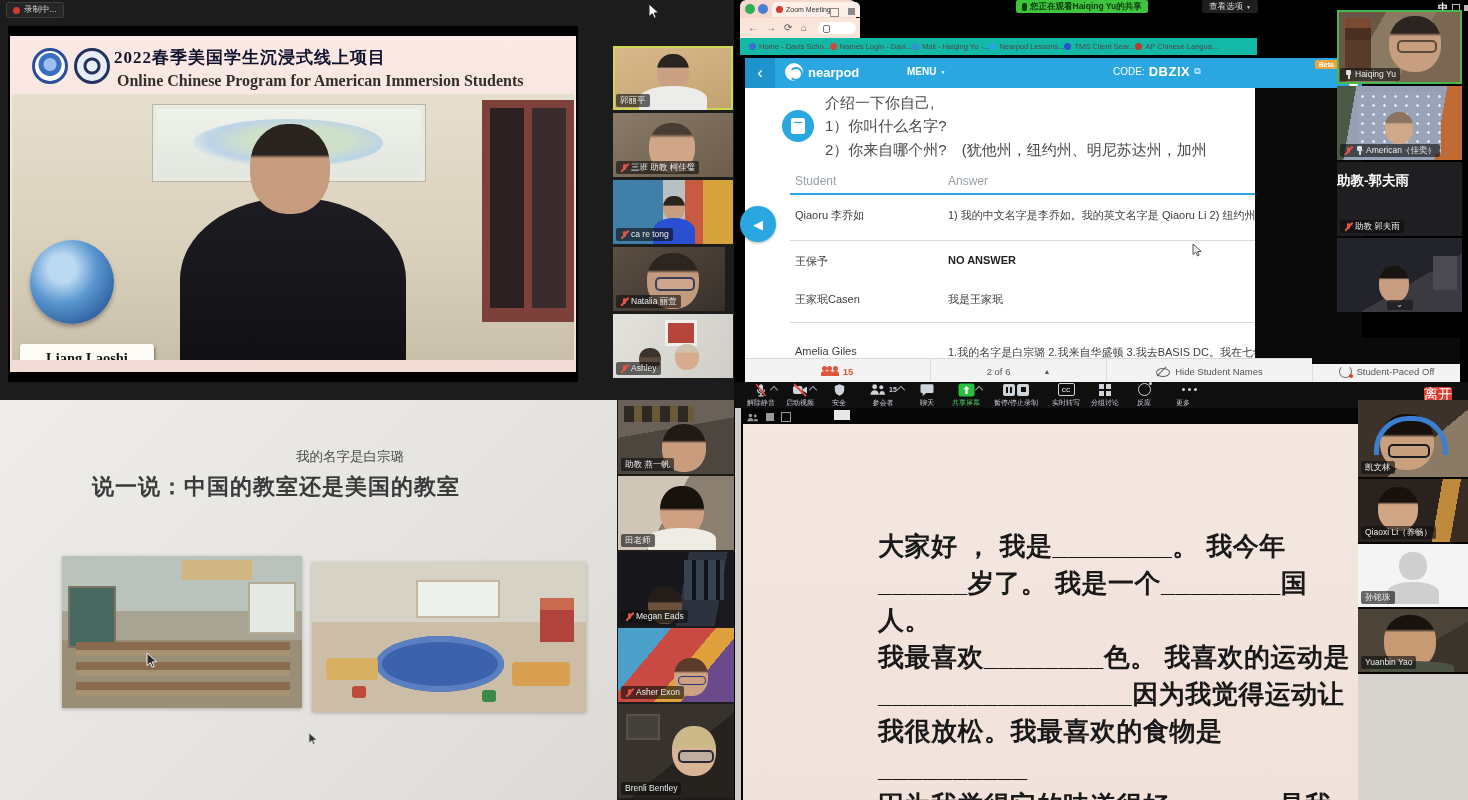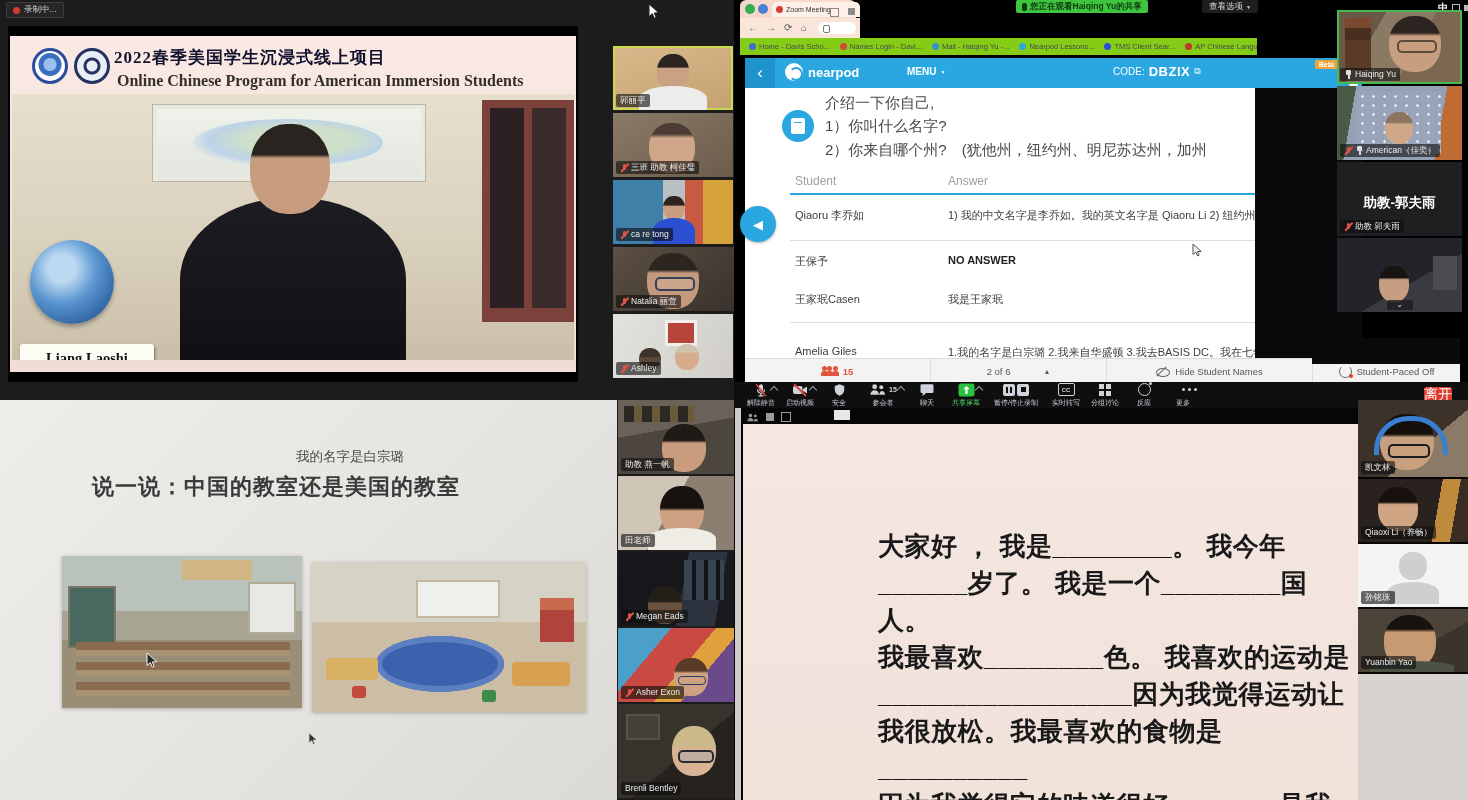--- a/index.html
+++ b/index.html
@@ -30,21 +30,21 @@
             font-weight:bold;font-size:17px;color:#11122e;letter-spacing:1px;}
   .tl-sub{position:absolute;left:107px;top:36px;font-family:"Liberation Serif","DejaVu Serif",serif;
           font-size:16px;color:#33302c;font-weight:bold;}
   .tl-photo{position:absolute;left:2px;top:58px;width:562px;height:266px;background:linear-gradient(180deg,#e6dfcd 0%,#d9d0bc 60%,#c9bfa9 100%);overflow:hidden;}
   .nametag{position:absolute;left:8px;top:250px;width:134px;height:28px;background:#fdfcf4;border-radius:3px;
            box-shadow:1px 2px 3px rgba(0,0,0,.45);display:flex;align-items:center;justify-content:center;
            font-family:"Liberation Serif","DejaVu Serif",serif;font-weight:bold;font-size:14.5px;color:#131313;}
   
   .tabs-row{left:740px;top:0;width:116px;height:18px;background:#f6d8cc;border-radius:6px 6px 0 0;}
   .nav-row{left:740px;top:18px;width:120px;height:20px;background:#fae5db;}
-  .bm-row{left:740px;top:38px;width:508px;height:17px;background:#84cc16;display:flex;align-items:center;gap:10px;
+  .bm-row{left:740px;top:38px;width:508px;height:17px;background:#14b8a6;display:flex;align-items:center;gap:0;
           padding-left:9px;overflow:hidden;}
   .bm-item{display:flex;align-items:center;gap:3px;font-size:7.5px;color:#4a4a4a;white-space:nowrap;}
   .fav{width:7px;height:7px;border-radius:50%;flex:0 0 auto;}
   .navg{font-size:10px;color:#5d5d5d;}
   .share-banner{left:1008px;top:0;height:13px;display:flex;align-items:center;gap:3px;background:#3fc43f;
                 border-radius:2px;padding:0 6px;font-size:8.5px;color:#0c3b0c;font-weight:bold;}
   .view-opts{left:1202px;top:0;height:13px;display:flex;align-items:center;background:#1e1e20;border-radius:2px;
              padding:0 7px;color:#d8d8d8;font-size:8.5px;gap:3px;}
   .ime{left:1438px;top:1px;color:#fff;font-size:10px;font-weight:bold;display:flex;gap:4px;align-items:center;}
   
@@ -180,21 +180,21 @@
         </div>
     </div>
     <div class="vtile" style="left:613px;top:180px;width:120px;height:64px;background:linear-gradient(90deg,#3f7fa8 0 42%,#b8c0c4 42% 60%,#c85a44 60% 75%,#d6a23c 75%);">
       <div class="head" style="left:50px;top:16px;width:22px;height:24px;background:linear-gradient(180deg,#2e241e 38%,#c99d80 42%);"></div>
       <div class="torso" style="left:40px;top:38px;width:42px;height:26px;background:#2a4fd0;"></div>
       <div class="vlabel">
           <span class="mic-off"></span>
           <span>ca re tong</span>
         </div>
     </div>
-    <div class="vtile" style="left:613px;top:247px;width:132px;height:64px;background:linear-gradient(140deg,#5c4f43,#37302a);">
+    <div class="vtile" style="left:613px;top:247px;width:112px;height:64px;background:linear-gradient(140deg,#5c4f43,#37302a);">
       <div class="head" style="left:34px;top:6px;width:52px;height:56px;background:linear-gradient(180deg,#2d2620 30%,#c49a7d 36%);"></div>
       <div class="abs" style="left:42px;top:30px;width:36px;height:10px;border:2px solid #3a3f5c;border-radius:5px;background:rgba(255,255,255,.12);"></div>
       <div class="vlabel">
           <span class="mic-off"></span>
           <span>Natalia 丽萱</span>
         </div>
     </div>
     <div class="vtile" style="left:613px;top:314px;width:120px;height:64px;background:linear-gradient(120deg,#e3e2dd,#cfcdc6);">
       <div class="abs" style="left:52px;top:6px;width:26px;height:20px;background:#b8453c;border:3px solid #efefec;"></div>
       <div class="head" style="left:62px;top:30px;width:24px;height:26px;background:linear-gradient(180deg,#cfc3ad 30%,#d7ac8e 36%);"></div>
@@ -366,21 +366,21 @@
     <div class="vtile" style="left:603px;top:86px;width:125px;height:74px;background:linear-gradient(100deg,#4a5a46 0 14%,#96a0b4 14% 80%,#c06a34 80%);">
       <div class="abs" style="left:20px;top:6px;width:84px;height:62px;background:#9aa4b8;background-image:radial-gradient(#e8ecf2 1.5px,transparent 1.6px);background-size:11px 9px;"></div>
       <div class="head" style="left:48px;top:26px;width:28px;height:32px;background:linear-gradient(180deg,#8a7460 32%,#cfa88a 38%);"></div>
       <div class="vlabel">
           <span class="mic-off"></span>
           <span class="pin-ic"></span>
           <span>American（佳奕）</span>
         </div>
     </div>
     <div class="vtile" style="left:603px;top:162px;width:125px;height:74px;background:#1f1f22;">
-      <div class="abs" style="left:0;top:32px;width:100%;text-align:center;color:#fff;font-size:13.5px;font-weight:bold;">助教-郭夫雨</div>
+      <div class="abs" style="left:0;top:10px;width:100%;color:#fff;font-size:13.5px;font-weight:bold;">助教-郭夫雨</div>
       <div class="vlabel">
           <span class="mic-off"></span>
           <span>助教 郭夫雨</span>
         </div>
     </div>
     <div class="vtile" style="left:603px;top:238px;width:125px;height:74px;background:linear-gradient(150deg,#23232a 0 60%,#3a3a40 60%);">
       <div class="abs" style="left:96px;top:18px;width:24px;height:34px;background:#4a4a50;"></div>
       <div class="head" style="left:42px;top:28px;width:30px;height:36px;background:linear-gradient(180deg,#1714128 32%,#c79e82 38%);background:linear-gradient(180deg,#171412 32%,#c79e82 38%);"></div>
       <div class="collapse-chip">
           <span>⌄</span>

